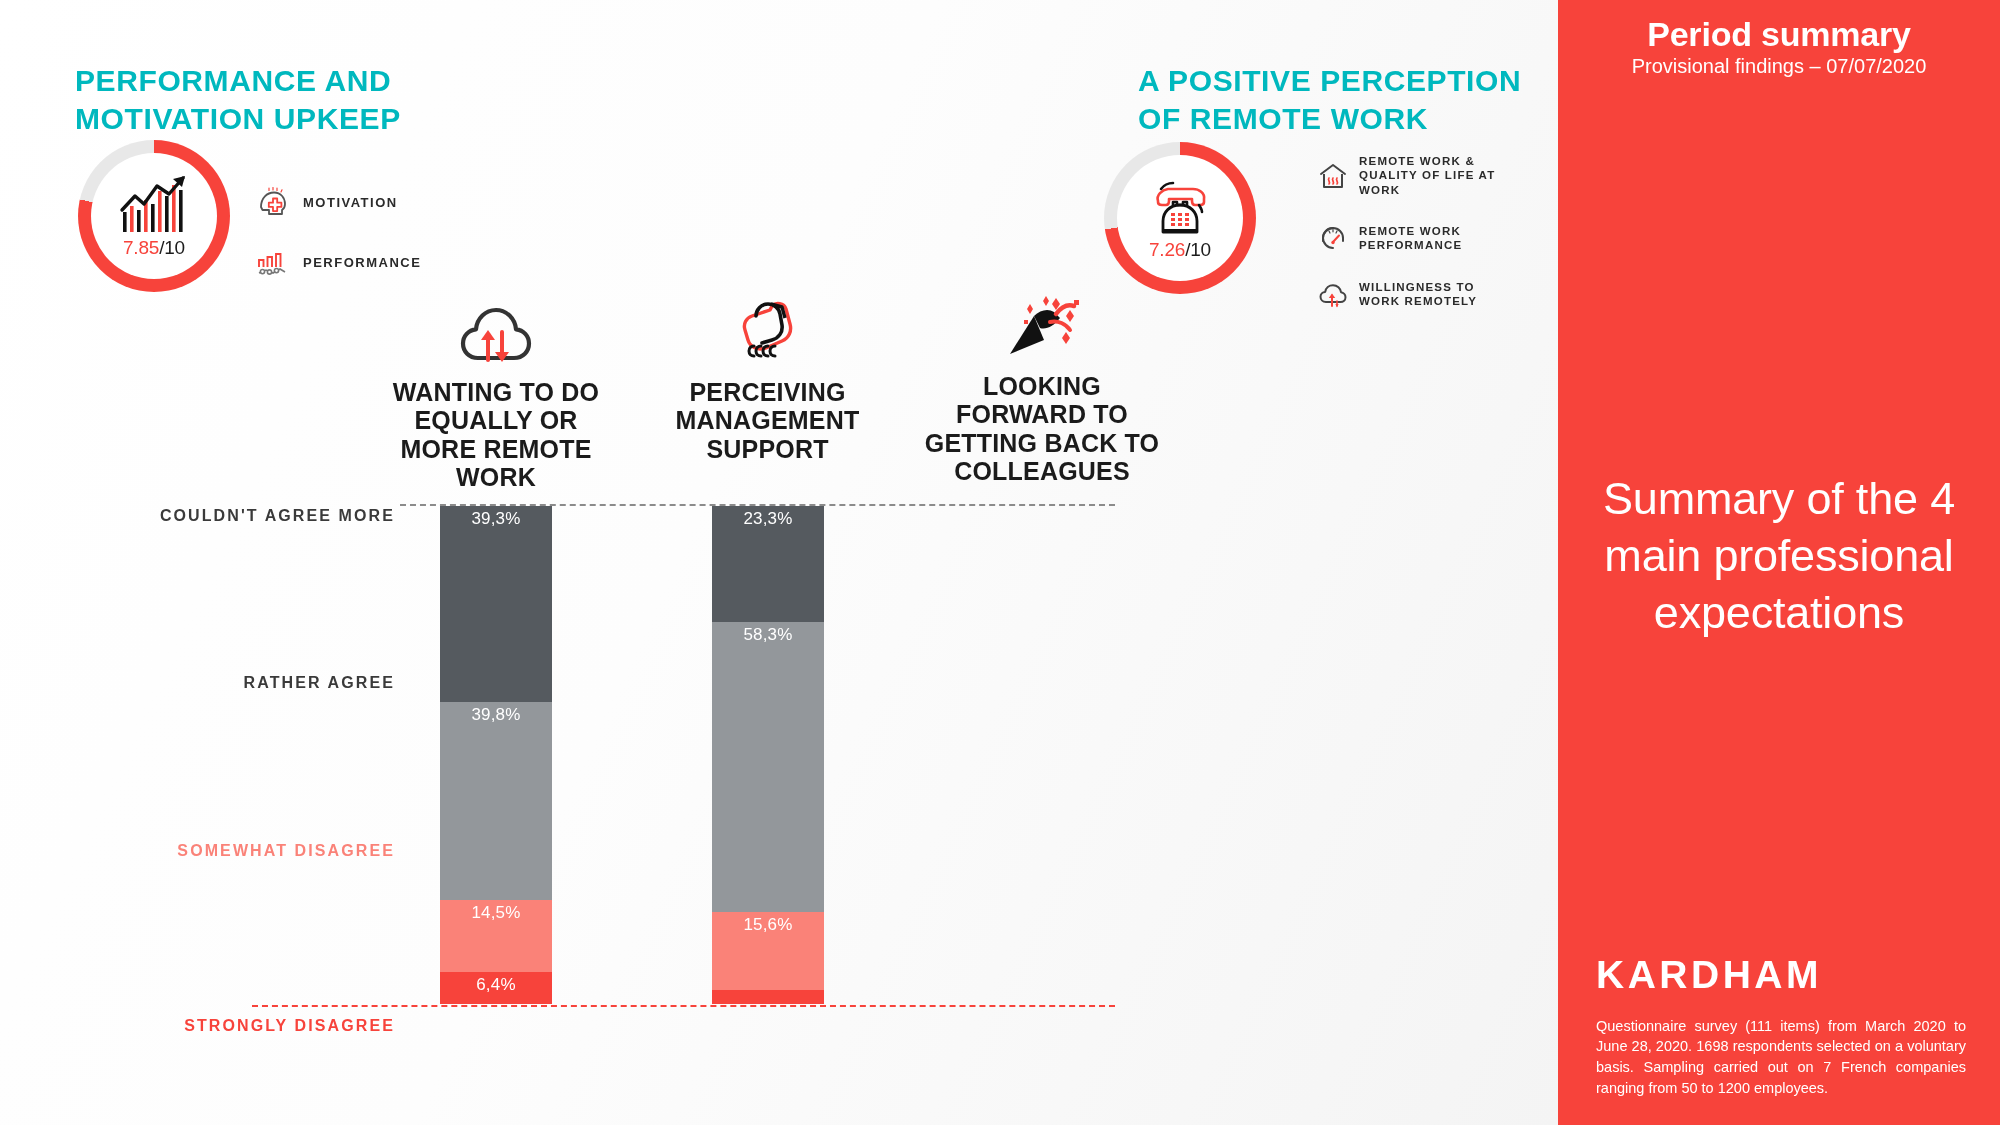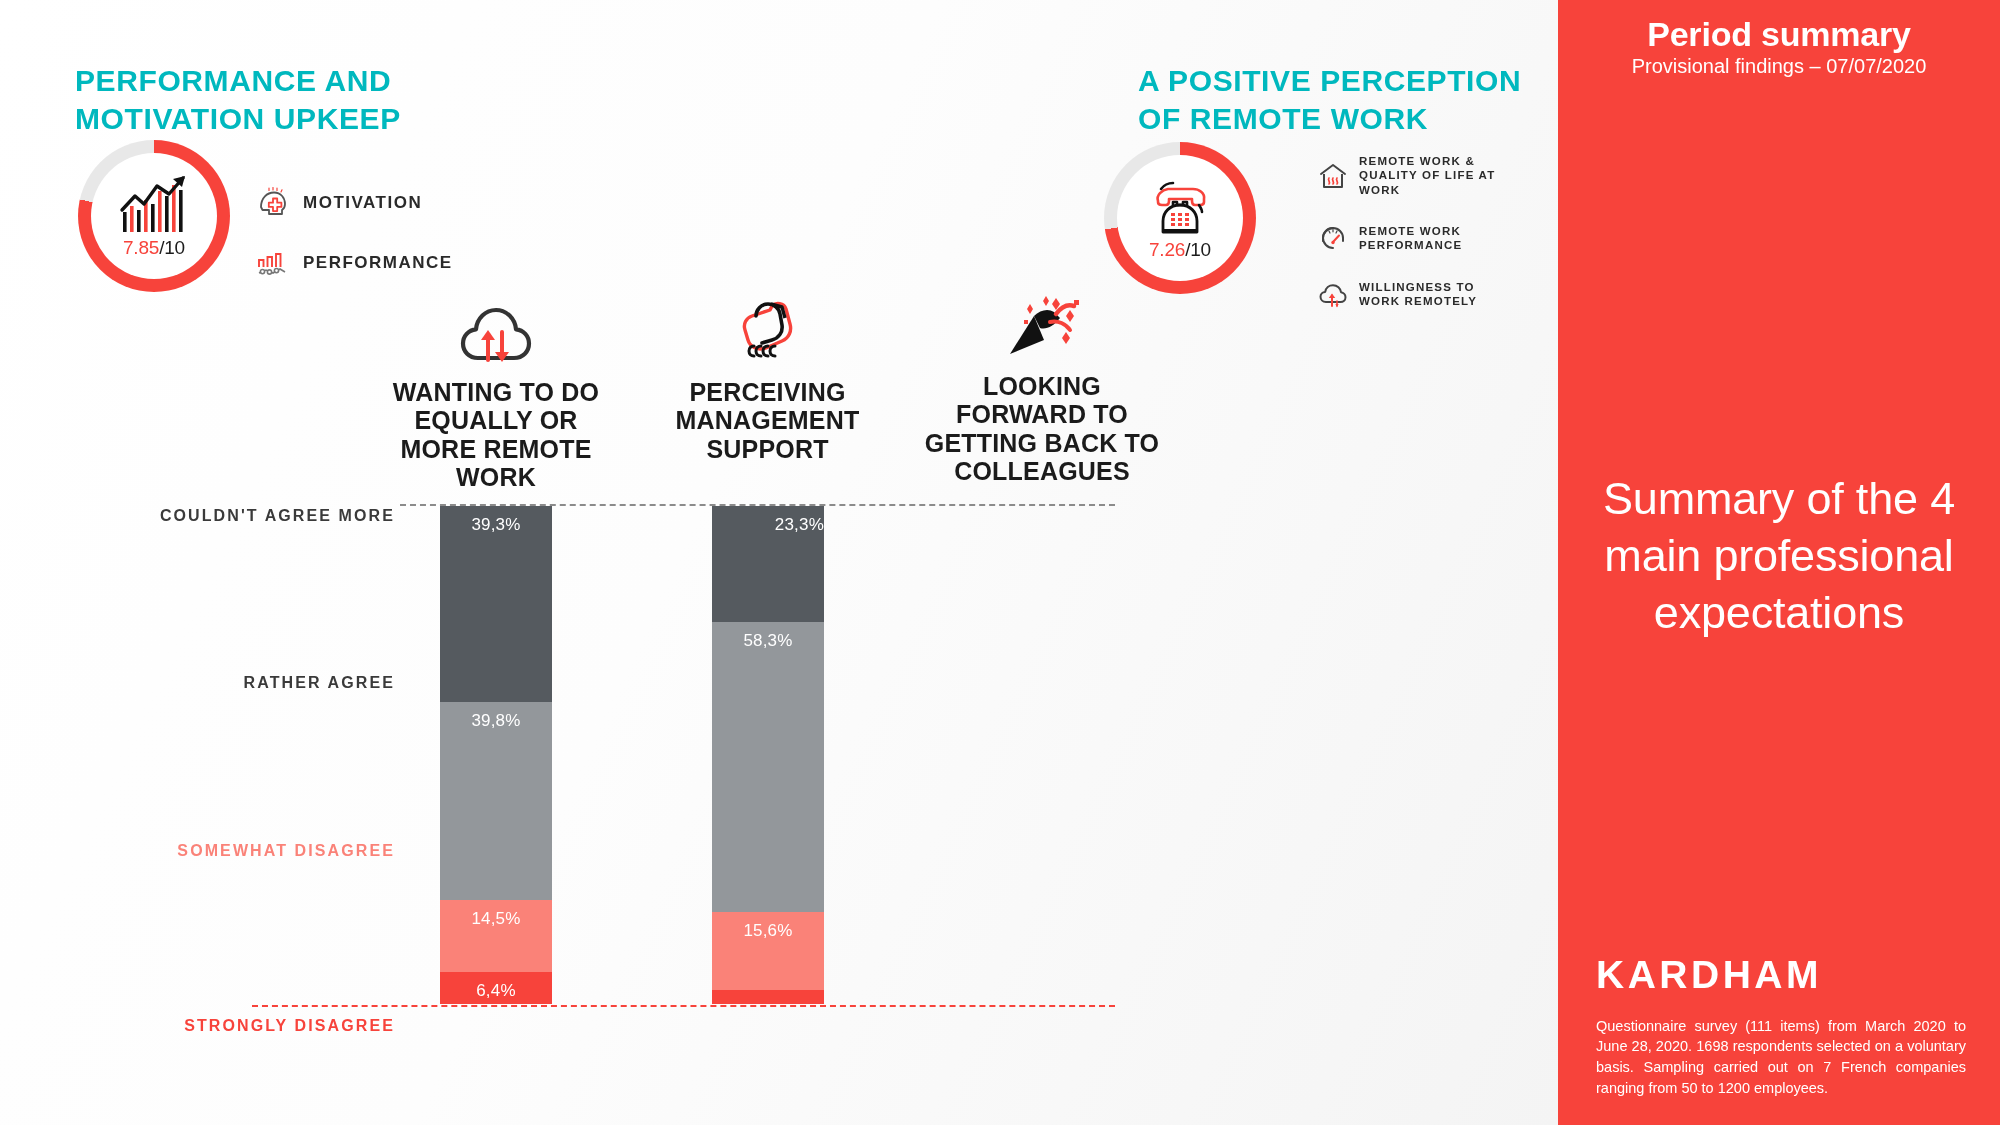--- a/index.html
+++ b/index.html
@@ -76,21 +76,21 @@
     margin-bottom: 15px;
     margin-top: 26px;
   }
   .kpi-legend-icon {
     width: 34px; height: 34px;
     flex: 0 0 34px;
     margin-right: 14px;
     display: flex; align-items: center; justify-content: center;
   }
   .kpi-legend-label {
-    font-size: 17px;
+    font-size: 13px;
     font-weight: bold;
     letter-spacing: 1.5px;
     color: #2a2a2a;
     line-height: 1.25;
   }
   .kpi-legend.small .kpi-legend-label { font-size: 11.5px; letter-spacing: 1.2px; }
   .kpi-legend.small .kpi-legend-row { margin-bottom: 9px; }
   .kpi-legend.small .kpi-legend-icon { width: 30px; height: 30px; flex: 0 0 30px; margin-right: 11px; }
 
   
@@ -135,21 +135,21 @@
   .seg {
     position: relative;
     width: 100%;
     display: flex;
     align-items: flex-start;
     justify-content: center;
   }
   .seg-label {
     color: #ffffff;
     font-size: 17px;
-    padding-top: 9px;
+    padding-top: 3px;
     letter-spacing: 0.2px;
     white-space: nowrap;
   }
 
   
   #side-panel {
     position: absolute;
     left: 1558px; top: 0;
     width: 442px; height: 1125px;
     background: #F7433B;
@@ -418,21 +418,21 @@
             <span class="seg-label">39,8%</span>
           </div>
           <div class="seg" style="height: 14.5%; background: rgb(250, 130, 120);">
             <span class="seg-label">14,5%</span>
           </div>
           <div class="seg" style="height: 6.4%; background: rgb(247, 67, 59);">
             <span class="seg-label">6,4%</span>
           </div>
         </div>
       <div class="bar" id="bar-1" style="left:712px; top:506px; width:112px; height:498px;">
-          <div class="seg" style="height: 23.3%; background: rgb(85, 90, 95); justify-content: flex-end;">
+          <div class="seg" style="height: 23.3%; background: rgb(85, 90, 95);">
             <span class="seg-label">23,3%</span>
           </div>
           <div class="seg" style="height: 58.3%; background: rgb(147, 151, 155);">
             <span class="seg-label">58,3%</span>
           </div>
           <div class="seg" style="height: 15.6%; background: rgb(250, 130, 120);">
             <span class="seg-label">15,6%</span>
           </div>
           <div class="seg tiny" style="height: 2.8%; background: rgb(247, 67, 59);"></div>
         </div>

